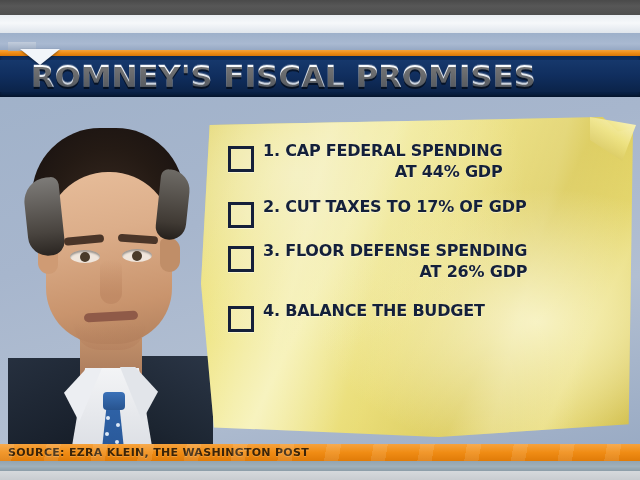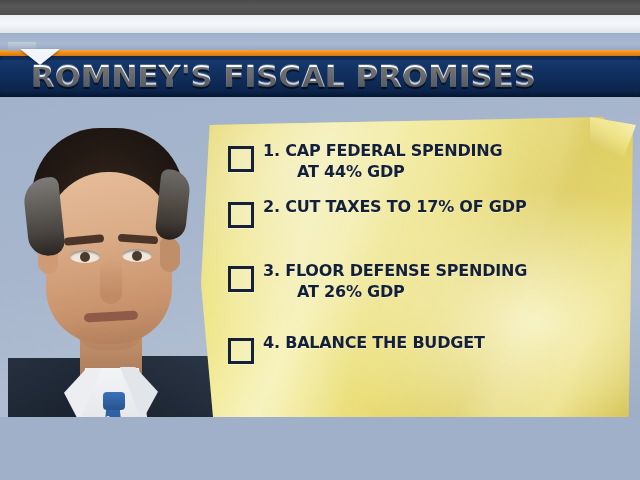--- a/index.html
+++ b/index.html
@@ -1,21 +1,21 @@
 <!DOCTYPE html>
 <html><head>
 <meta charset="utf-8">
 <style>
   html,body{margin:0;padding:0;}
   body{
     width:640px;height:480px;overflow:hidden;
     background:#9fb0c8;
     font-family:"Liberation Sans", sans-serif;
   }
-  #stage{position:relative;width:640px;height:417px;overflow:hidden;}
+  #stage{position:relative;width:640px;height:480px;overflow:hidden;text-align:right;}
 
   
   .top-dark{position:absolute;left:0;top:0;width:640px;height:15px;
     background:linear-gradient(180deg,#4a4a4a 0%,#575757 40%,#4e4e4e 100%);}
   .top-white{position:absolute;left:0;top:15px;width:640px;height:18px;
     background:linear-gradient(180deg,#e9eef3 0%,#f6f8fa 45%,#dfe5ec 100%);}
   .top-blue{position:absolute;left:0;top:33px;width:640px;height:18px;
     background:linear-gradient(180deg,#9db0ca 0%,#a9b9d1 60%,#93a6c2 100%);}
 
   
@@ -128,22 +128,22 @@
   .list{position:absolute;left:228px;top:140px;width:400px;}
   .item{display:flex;align-items:flex-start;margin-bottom:20px;}
   .cbox{flex:0 0 auto;width:20px;height:20px;margin-top:6px;margin-right:9px;
     border:3px solid #15203a;background:rgba(255,255,255,.18);
     box-shadow:0 1px 0 rgba(255,255,255,.5);}
   .itxt{font-family:"DejaVu Sans", sans-serif;font-weight:bold;
     font-size:16px;line-height:1.32;color:#14203a;letter-spacing:-.2px;
     text-shadow:0 1px 0 rgba(255,255,255,.45);}
   .itxt .l2{display:block;padding-left:34px;}
   .i1{margin-bottom:14px;}
-  .i2{margin-bottom:32px;}
-  .i3{margin-bottom:30px;}
+  .i2{margin-bottom:12px;}
+  .i3{margin-bottom:18px;}
 
   
   .src{position:absolute;left:0;top:444px;width:640px;height:17px;
     background:linear-gradient(180deg,#f6a23c 0%,#f08c14 50%,#e07b08 100%);
     display:flex;align-items:center;}
   .src-txt{font-family:"DejaVu Sans", sans-serif;font-weight:bold;font-size:11px;
     letter-spacing:.3px;color:#3b2408;padding-left:8px;white-space:nowrap;
     text-shadow:0 1px 0 rgba(255,255,255,.18);}
   .src-stripes{position:absolute;left:0;top:444px;width:640px;height:17px;
     background:repeating-linear-gradient(100deg,rgba(255,255,255,.10) 0 14px,rgba(255,255,255,0) 14px 46px);

